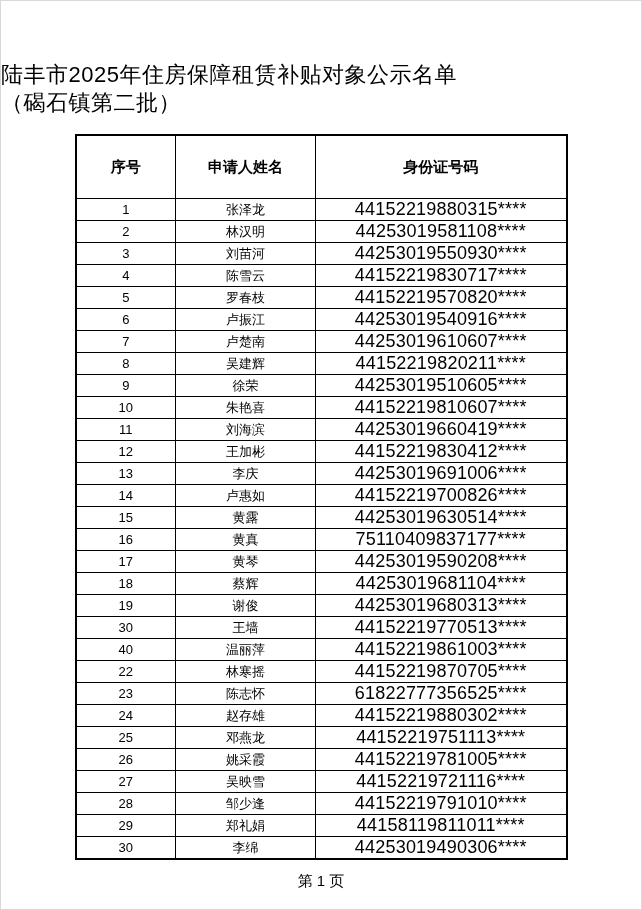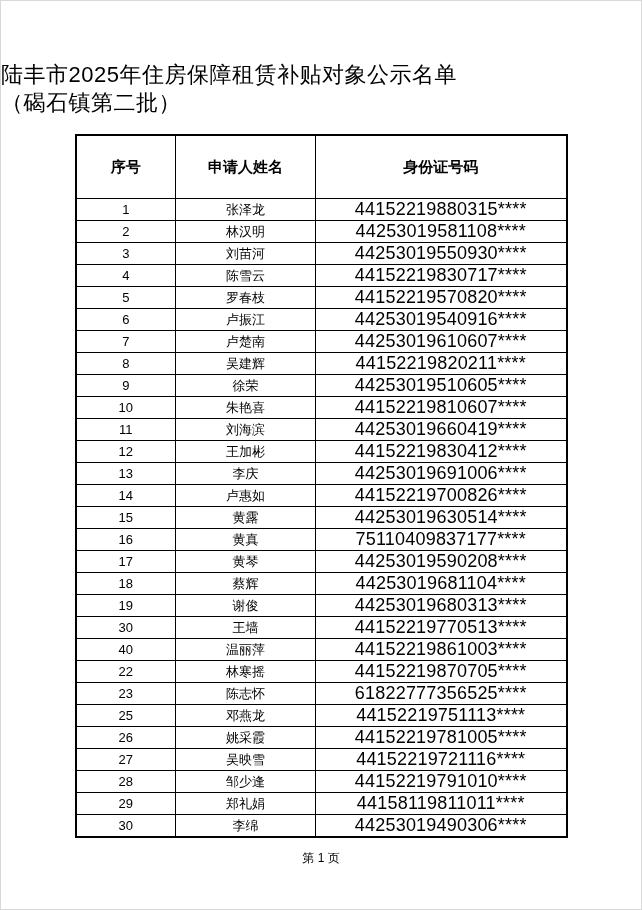--- a/index.html
+++ b/index.html
@@ -56,21 +56,21 @@
     padding: 0;
     white-space: nowrap;
   }
   table.roster td[data-name="id-number-cell"] {
     font-size: 18px;
     letter-spacing: 0.2px;
   }
   .page-footer {
     margin-top: 12px;
     text-align: center;
-    font-size: 12px;
+    font-size: 15px;
     color: #000000;
   }
 </style>
 </head>
 <body>
 
 <div class="page" data-name="document-page">
 
   <div class="doc-title" data-name="page-title">
     <span class="line" data-name="page-title-line1">陆丰市2025年住房保障租赁补贴对象公示名单</span>
@@ -200,20 +200,25 @@
           <td data-name="row-index-cell">22</td>
           <td data-name="applicant-name-cell">林寒摇</td>
           <td data-name="id-number-cell">44152219870705****</td>
         </tr>
         <tr data-name="table-row">
           <td data-name="row-index-cell">23</td>
           <td data-name="applicant-name-cell">陈志怀</td>
           <td data-name="id-number-cell">61822777356525****</td>
         </tr>
         <tr data-name="table-row">
+          <td data-name="row-index-cell">24</td>
+          <td data-name="applicant-name-cell">赵存雄</td>
+          <td data-name="id-number-cell">44152219880302****</td>
+        </tr>
+        <tr data-name="table-row">
           <td data-name="row-index-cell">25</td>
           <td data-name="applicant-name-cell">邓燕龙</td>
           <td data-name="id-number-cell">44152219751113****</td>
         </tr>
         <tr data-name="table-row">
           <td data-name="row-index-cell">26</td>
           <td data-name="applicant-name-cell">姚采霞</td>
           <td data-name="id-number-cell">44152219781005****</td>
         </tr>
         <tr data-name="table-row">

